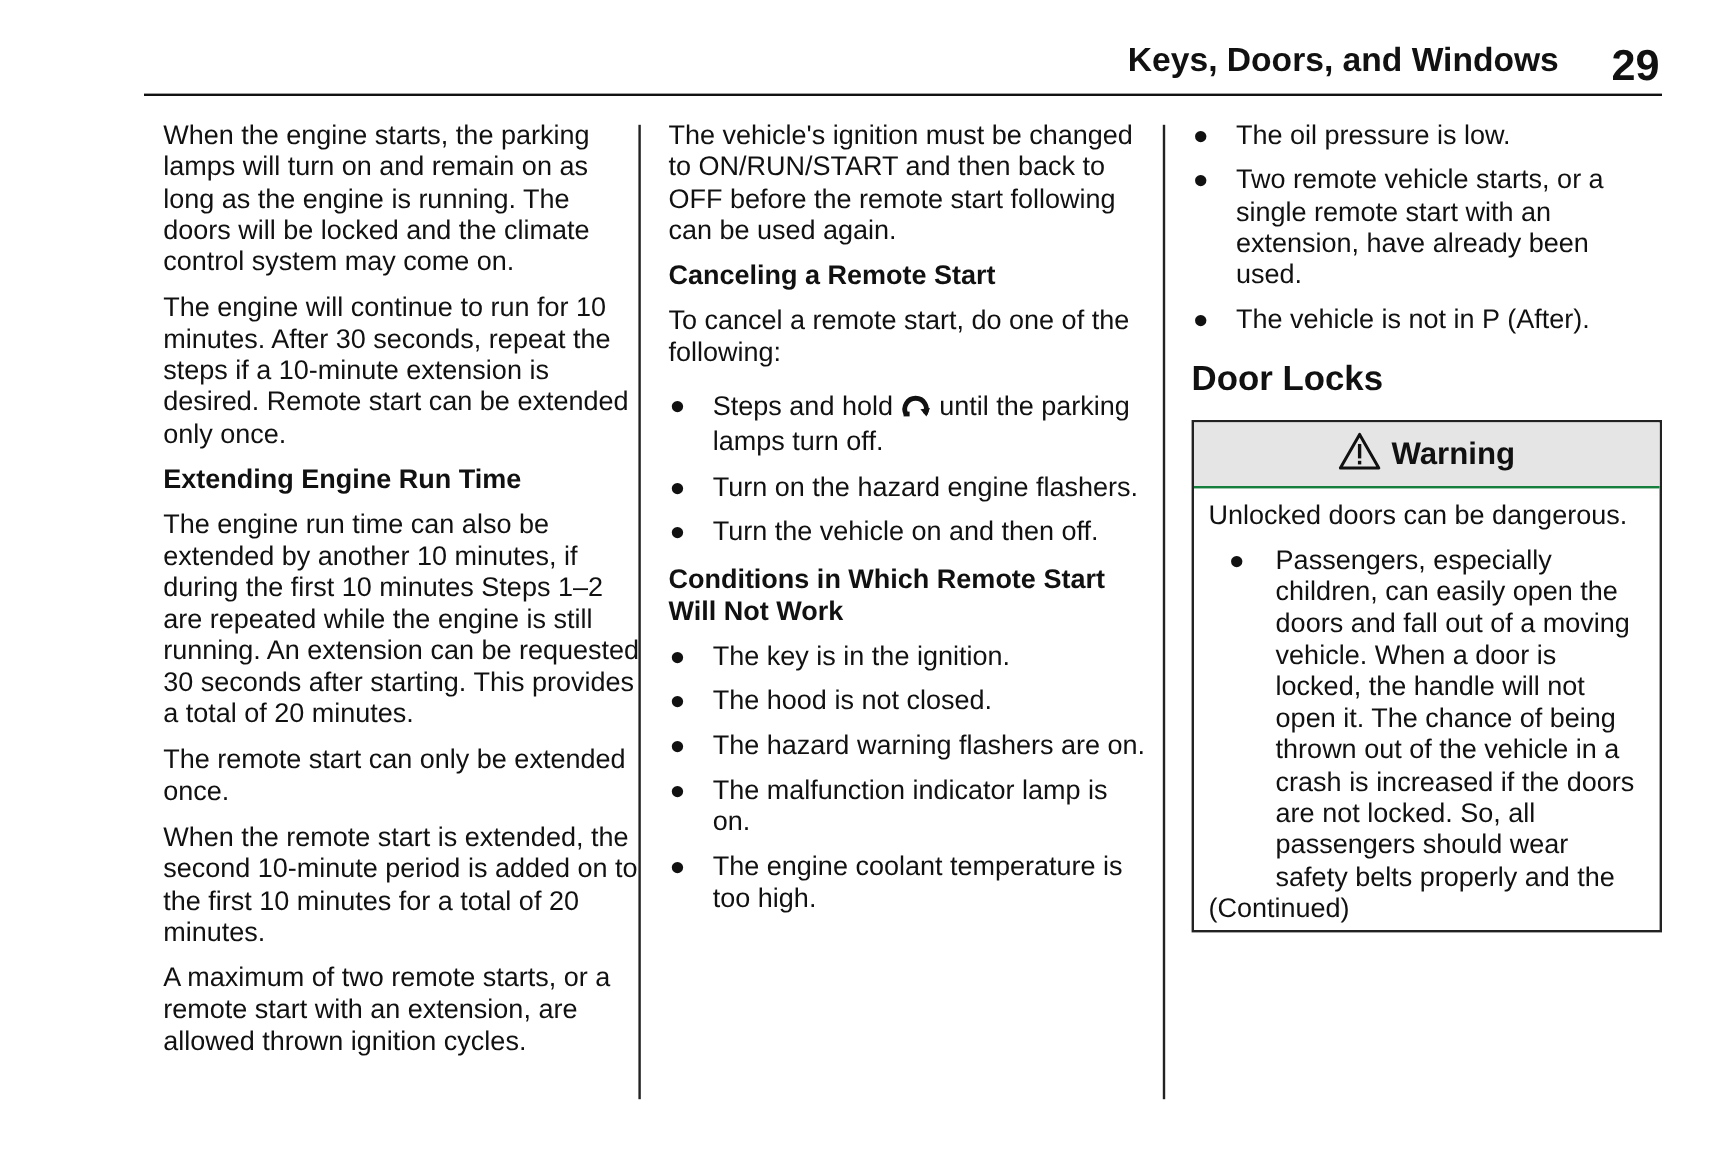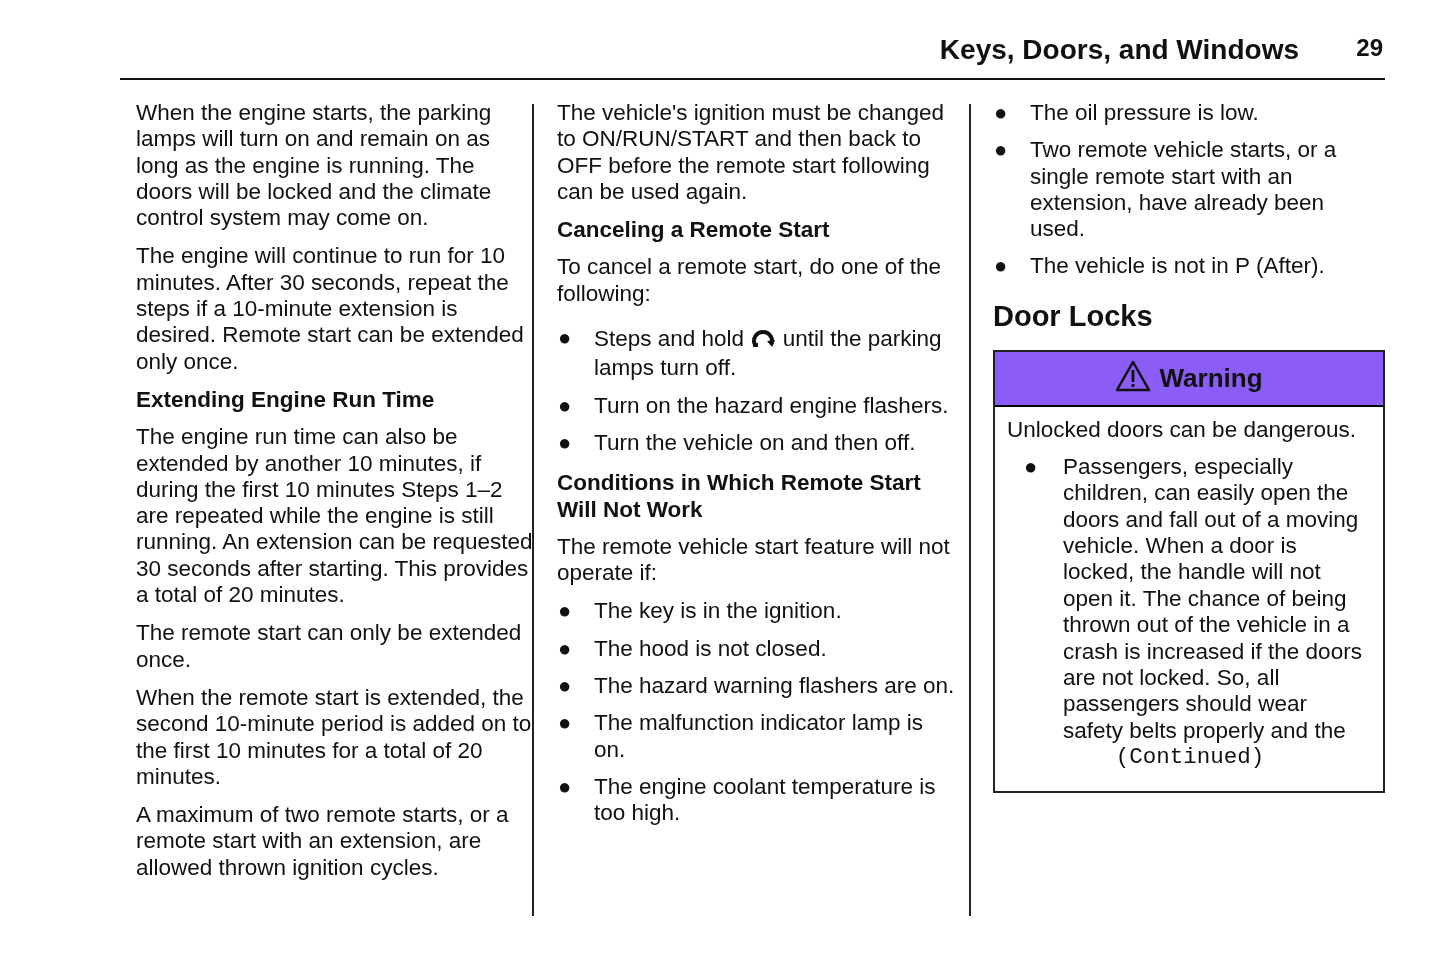--- a/index.html
+++ b/index.html
@@ -8,21 +8,21 @@
       font-family: "Liberation Sans", sans-serif; color: #111111;
     }
     .header {
       position: absolute; left: 120px; top: 30px; width: 1265px; height: 48px;
       border-bottom: 2px solid #111;
     }
     .header-title {
       position: absolute; right: 86px; top: 4px; font-size: 28px; font-weight: bold; margin-left: 46px;
     }
     .page-number {
-      position: absolute; right: 2px; top: 4px; font-size: 24px; font-weight: bold;
+      position: absolute; right: 2px; top: 4px; font-size: 36px; font-weight: bold;
     }
     .col {
       position: absolute; top: 100px; font-size: 22.5px; line-height: 26.3px;
     }
     .col1 { left: 136px; width: 400px; }
     .col2 { left: 557px; width: 400px; }
     .col3 { left: 993px; width: 392px; }
     .divider { position: absolute; width: 2px; background: #222; }
     .div1 { left: 532px; top: 104px; height: 812px; }
     .div2 { left: 969px; top: 104px; height: 812px; }
@@ -31,29 +31,29 @@
     ul.bullets { list-style: none; margin: 0; padding: 0; }
     ul.bullets li { position: relative; padding-left: 37px; margin-bottom: 11px; }
     ul.bullets li .bullet {
       position: absolute; left: 1px; top: 0; font-size: 22px;
     }
     .section-title { font-size: 29px; font-weight: bold; margin: 18px 0 16px 0; line-height: 36px; }
     .warning-box {
       border: 2px solid #222; width: 388px;
     }
     .warning-head {
-      background: #8b5cf6; border-bottom: 2px solid #000000; height: 53px;
+      background: #e5e5e5; border-bottom: 2px solid #15803d; height: 53px;
       display: flex; align-items: center; justify-content: center; gap: 8px;
       font-weight: bold; font-size: 26px;
     }
-    .warning-body { padding: 9px 10px 20px 12px; }
+    .warning-body { padding: 9px 10px 4px 12px; }
     .warning-body p { margin-bottom: 10px; line-height: 28px; }
     .warning-body ul.bullets li { padding-left: 56px; line-height: 26.4px; }
     .warning-body ul.bullets li .bullet { left: 17px; }
-    .continued { text-align: center; margin-top: -4px; font-family: Liberation Mono, monospace; }
+    .continued { text-align: left; margin-top: -4px; }
     .icon-inline { display: inline-block; vertical-align: -3px; }
   </style>
 </head>
 <body>
 
 <div class="header">
   <span class="header-title">Keys, Doors, and Windows</span>
   <span class="page-number">29</span>
 </div>
 
@@ -90,21 +90,20 @@
     <li>
       <span class="bullet">●</span>
       <span>Turn on the hazard engine flashers.</span>
     </li>
     <li>
       <span class="bullet">●</span>
       <span>Turn the vehicle on and then off.</span>
     </li>
   </ul>
   <p class="subhead" style="margin-top:14px;">Conditions in Which Remote Start Will Not Work</p>
-  <p>The remote vehicle start feature will not operate if:</p>
   <ul class="bullets" style="margin-top:10px;">
     <li><span class="bullet">●</span><span>The key is in the ignition.</span></li>
     <li><span class="bullet">●</span><span>The hood is not closed.</span></li>
     <li><span class="bullet">●</span><span>The hazard warning flashers are on.</span></li>
     <li><span class="bullet">●</span><span>The malfunction indicator lamp is on.</span></li>
     <li><span class="bullet">●</span><span>The engine coolant temperature is too high.</span></li>
   </ul>
 </div>
 
 <div class="col col3">

